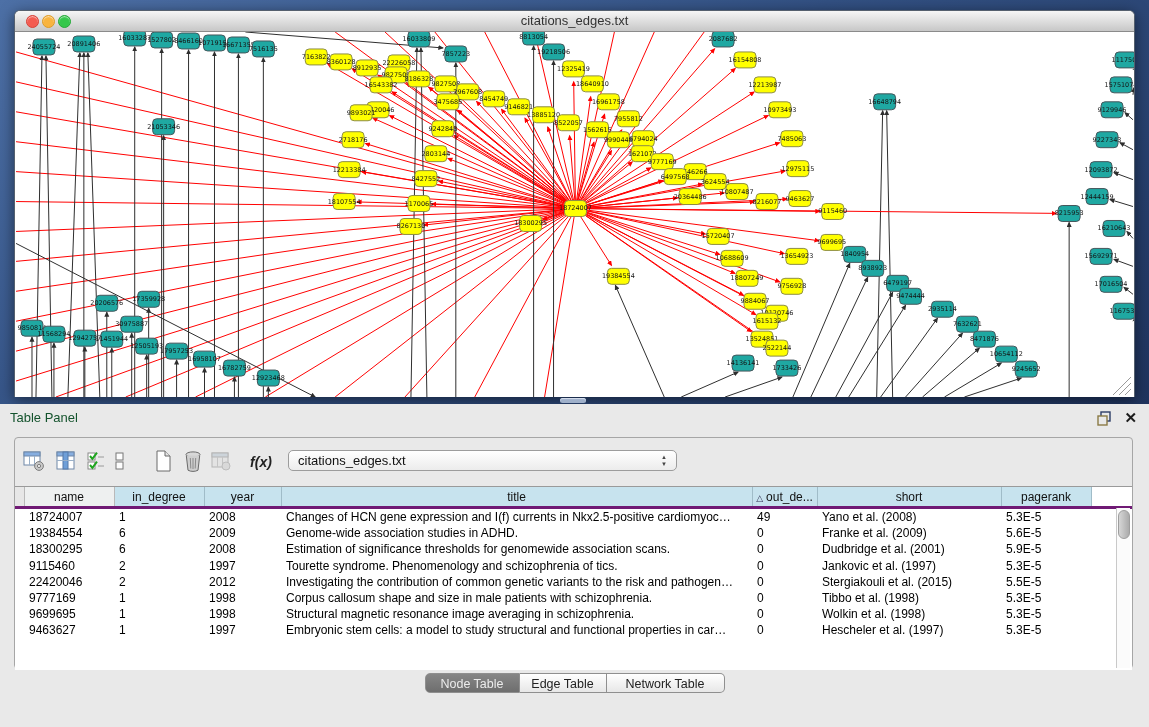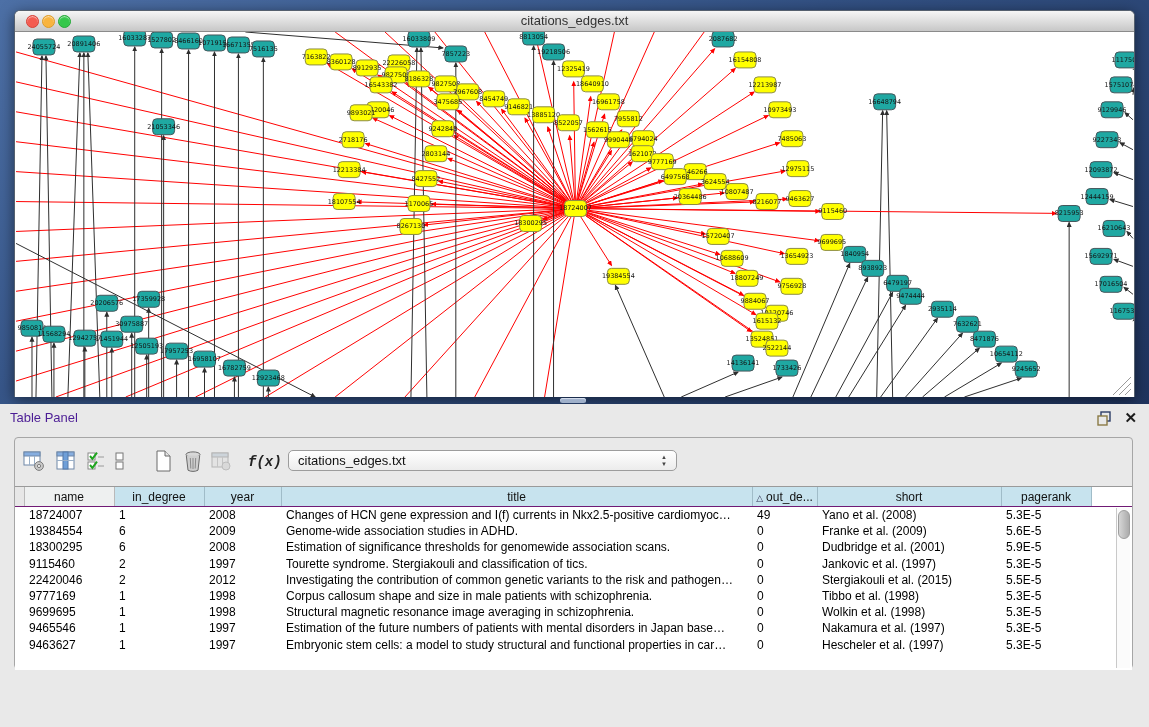--- a/index.html
+++ b/index.html
@@ -23,36 +23,36 @@
   .gk{stroke:#9a9a9a;stroke-width:1}
   .ny{fill:#ffff00;stroke:#8d8d45;stroke-width:1}
   .nt{fill:#1fa8a2;stroke:#44555a;stroke-width:1}
   .nlbl{font:6.5px "DejaVu Sans",sans-serif;fill:#141414;text-anchor:middle}
   .splitter{position:absolute;left:560px;top:398px;width:26px;height:5px;border-radius:3px;
             background:#9fb0ca;box-shadow:inset 0 1px 1px #d7e0ef}
 
   
   .table-panel{position:absolute;left:0;top:404px;width:1149px;height:323px;background:#e9e9e9}
   .panel-header{position:relative;height:33px}
-  .panel-title{position:absolute;left:10px;top:6px;font-size:13px;color:#4c1d95}
+  .panel-title{position:absolute;left:10px;top:6px;font-size:13px;color:#14532d}
   .float-btn{position:absolute;right:36px;top:6px;width:17px;height:17px;cursor:default}
   .close-btn{position:absolute;right:12px;top:5px;font-size:15px;font-weight:bold;color:#1c1c1c;line-height:17px}
   .panel-body{position:absolute;left:14px;top:33px;width:1119px;height:232px;
               border:1px solid #a6a6a6;border-radius:4px;background:#e9e9e9;box-sizing:border-box}
   .tbtn{position:absolute;top:11px;width:26px;height:26px;text-align:center}
   .combo{position:absolute;left:273px;top:12px;width:389px;height:21px;box-sizing:border-box;
          border:1px solid #9c9c9c;border-radius:5px;background:linear-gradient(#ffffff,#ececec);
          font-size:13px;line-height:19px;color:#111;padding-left:9px}
   .combo .arr{position:absolute;right:9px;top:3px;font-size:6px;line-height:7px;color:#444;text-align:center}
 
   .tablewrap{position:absolute;left:0px;top:48px;width:1117px;height:183px;
              border-top:1px solid #9a9a9a;background:#fff;overflow:hidden}
   table.nt{border-collapse:collapse;table-layout:fixed;width:1117px}
   table.nt th{height:19px;font-weight:normal;font-size:12px;color:#111;padding:0;
-     text-align:center;background:#c7e3ee;border-right:1px solid #a0bcc8;border-bottom:1px solid #701a75;
+     text-align:center;background:#c7e3ee;border-right:1px solid #a0bcc8;border-bottom:3px solid #701a75;
      white-space:nowrap;overflow:hidden}
   table.nt th.corner{background:#e7e7e7;border-right:1px solid #b9b9b9}
   table.nt th.gray{background:#eef0f0;border-right:1px solid #b9b9b9}
   table.nt th.filler{background:#ffffff;border-right:none}
   table.nt td{font-size:12px;height:16.2px;padding:0 0 0 5px;color:#000;background:#fff;
      white-space:nowrap;overflow:hidden}
   .sorttri{font-size:9px;margin-right:3px;color:#335}
   .vscroll{position:absolute;right:2px;top:21px;width:13px;height:160px;background:#fbfbfb;
            border-left:1px solid #c9c9c9}
   .vthumb{position:absolute;left:1px;top:2px;width:10px;height:27px;border-radius:6px;
@@ -535,21 +535,21 @@
     </div>
     <div class="tbtn" style="left:193px">
       <svg width="24" height="24" viewBox="0 0 24 24">
         <rect x="3" y="4" width="16" height="14" fill="#e3e3e3" stroke="#b5b5b5"></rect>
         <rect x="3" y="4" width="16" height="4" fill="#cdd4da" stroke="#b5b5b5"></rect>
         <line x1="8.5" y1="8" x2="8.5" y2="18" stroke="#c4c4c4"></line>
           <line x1="13.5" y1="8" x2="13.5" y2="18" stroke="#c4c4c4"></line>
         <circle cx="17" cy="17" r="4" fill="#d9d9d9" stroke="#bdbdbd"></circle>
       </svg>
     </div>
-    <div class="tbtn" style="left:233px;font-family:Liberation Mono, monospace;font-style:italic;font-weight:bold;font-size:14px;line-height:26px;color:#222">
+    <div class="tbtn" style="left:233px;font-family:Liberation Sans, sans-serif;font-style:italic;font-weight:bold;font-size:14px;line-height:26px;color:#222">
       <span>f(x)</span>
     </div>
     <div class="combo">
       <span>citations_edges.txt</span>
       <span class="arr">▲<br>▼</span>
     </div>
 
     <div class="tablewrap">
       <table class="nt">
         <colgroup id="cols">
@@ -608,21 +608,21 @@
               <td>0</td>
               <td>Dudbridge et al. (2001)</td>
               <td>5.9E-5</td>
               <td></td>
             </tr>
             <tr>
               <td></td>
               <td>9115460</td>
               <td>2</td>
               <td>1997</td>
-              <td>Tourette syndrome. Stergiakouli and classification of tics.</td>
+              <td>Tourette syndrome. Phenomenology and schizophrenia of tics.</td>
               <td>0</td>
               <td>Jankovic et al. (1997)</td>
               <td>5.3E-5</td>
               <td></td>
             </tr>
             <tr>
               <td></td>
               <td>22420046</td>
               <td>2</td>
               <td>2012</td>
@@ -649,42 +649,36 @@
               <td>1</td>
               <td>1998</td>
               <td>Structural magnetic resonance image averaging in schizophrenia.</td>
               <td>0</td>
               <td>Wolkin et al. (1998)</td>
               <td>5.3E-5</td>
               <td></td>
             </tr>
             <tr>
               <td></td>
-              <td>9465546</td>
-              <td>1</td>
-              <td>1997</td>
-              <td>Estimation of the future numbers of patients with mental disorders in Japan base…</td>
-              <td>0</td>
-              <td>Nakamura et al. (1997)</td>
-              <td>5.3E-5</td>
-              <td></td>
-            </tr>
-            <tr>
-              <td></td>
               <td>9463627</td>
               <td>1</td>
               <td>1997</td>
               <td>Embryonic stem cells: a model to study structural and functional properties in car…</td>
               <td>0</td>
               <td>Hescheler et al. (1997)</td>
               <td>5.3E-5</td>
               <td></td>
             </tr>
           </tbody>
       </table>
       <div class="vscroll">
         <div class="vthumb"></div>
       </div>
     </div>
   </div>
 
+  <div class="tabs">
+    <div class="tab first sel" style="width:95px">Node Table</div>
+    <div class="tab" style="width:87px">Edge Table</div>
+    <div class="tab last" style="width:118px">Network Table</div>
+  </div>
 
 </div>
 
 </body></html>

